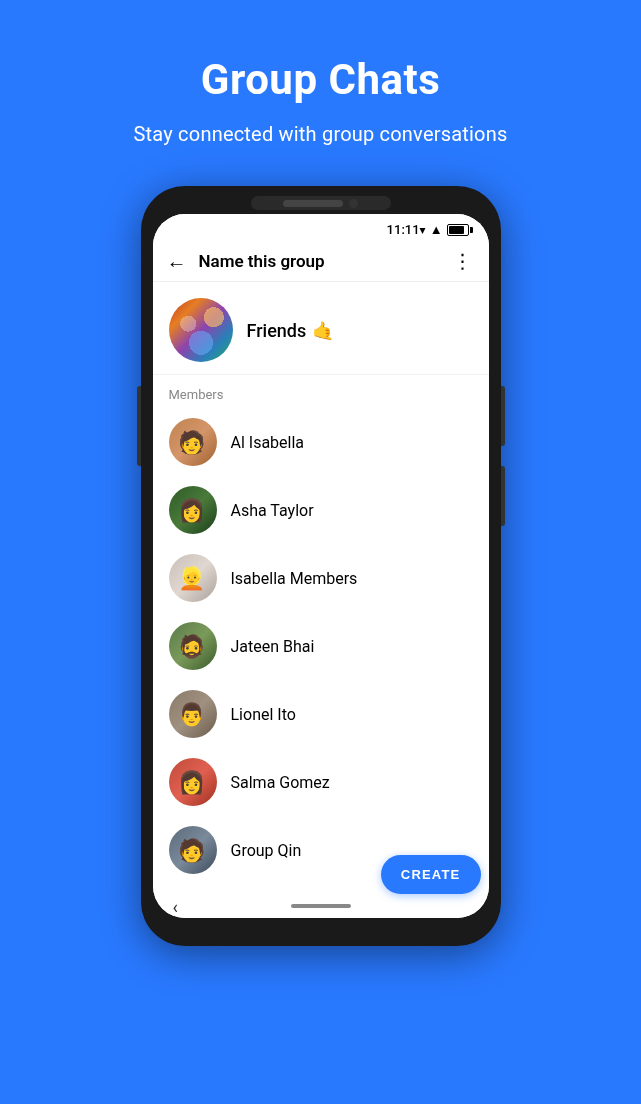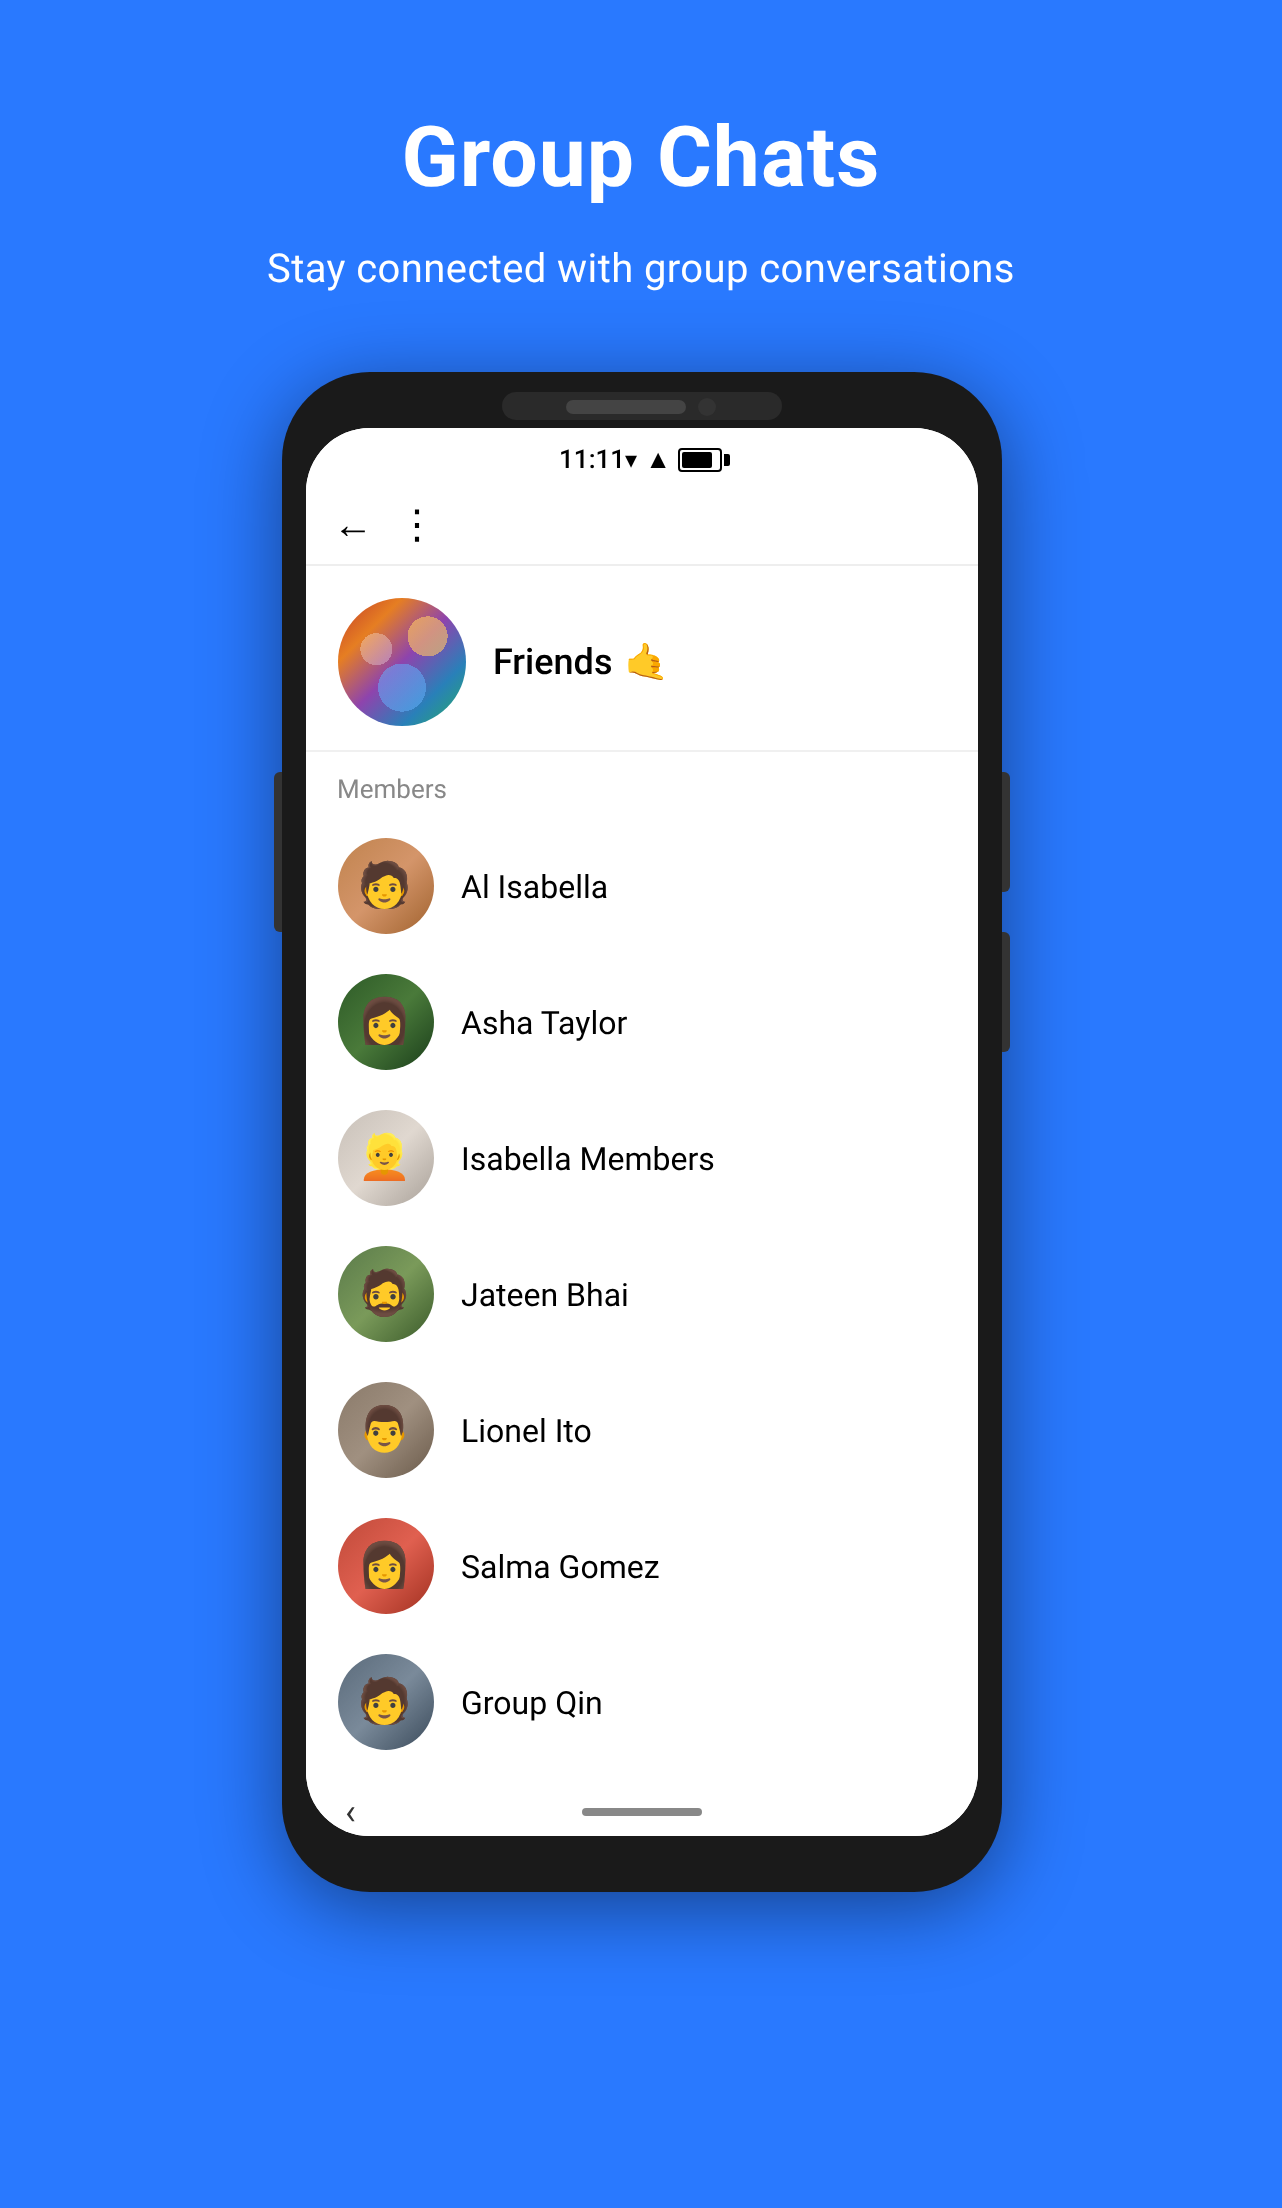--- a/index.html
+++ b/index.html
@@ -118,21 +118,21 @@
       background: #fff;
       border-radius: 32px;
       overflow: hidden;
       display: flex;
       flex-direction: column;
     }
 
     
     .status-bar {
       display: flex;
-      justify-content: center;
+      justify-content: flex-end;
       align-items: center;
       padding: 8px 20px 4px 20px;
       background: #fff;
       flex-shrink: 0;
     }
     .status-time {
       font-size: 13px;
       font-weight: 500;
       color: #000;
     }
@@ -356,20 +356,21 @@
           <span style="font-size:12px;">▾</span>
           <span style="font-size:13px;">▲</span>
           <div class="battery-icon">
             <div class="battery-fill"></div>
           </div>
         </div>
       </div>
 
       <div class="app-header">
         <span class="back-btn">←</span>
+        <span class="header-title">Name this group</span>
         <span class="more-btn">⋮</span>
       </div>
 
       <div class="screen-content">
 
         <div class="group-info">
           <div class="group-avatar">
             <div class="group-avatar-inner"></div>
           </div>
           <div class="group-name">
@@ -426,14 +427,15 @@
           </div>
 
       </div>
 
       <div class="phone-bottom">
         <span class="nav-back-arrow">‹</span>
         <div class="nav-home-bar"></div>
       </div>
     </div>
 
+    <button class="create-btn">CREATE</button>
   </div>
 </div>
 
 </body></html>

